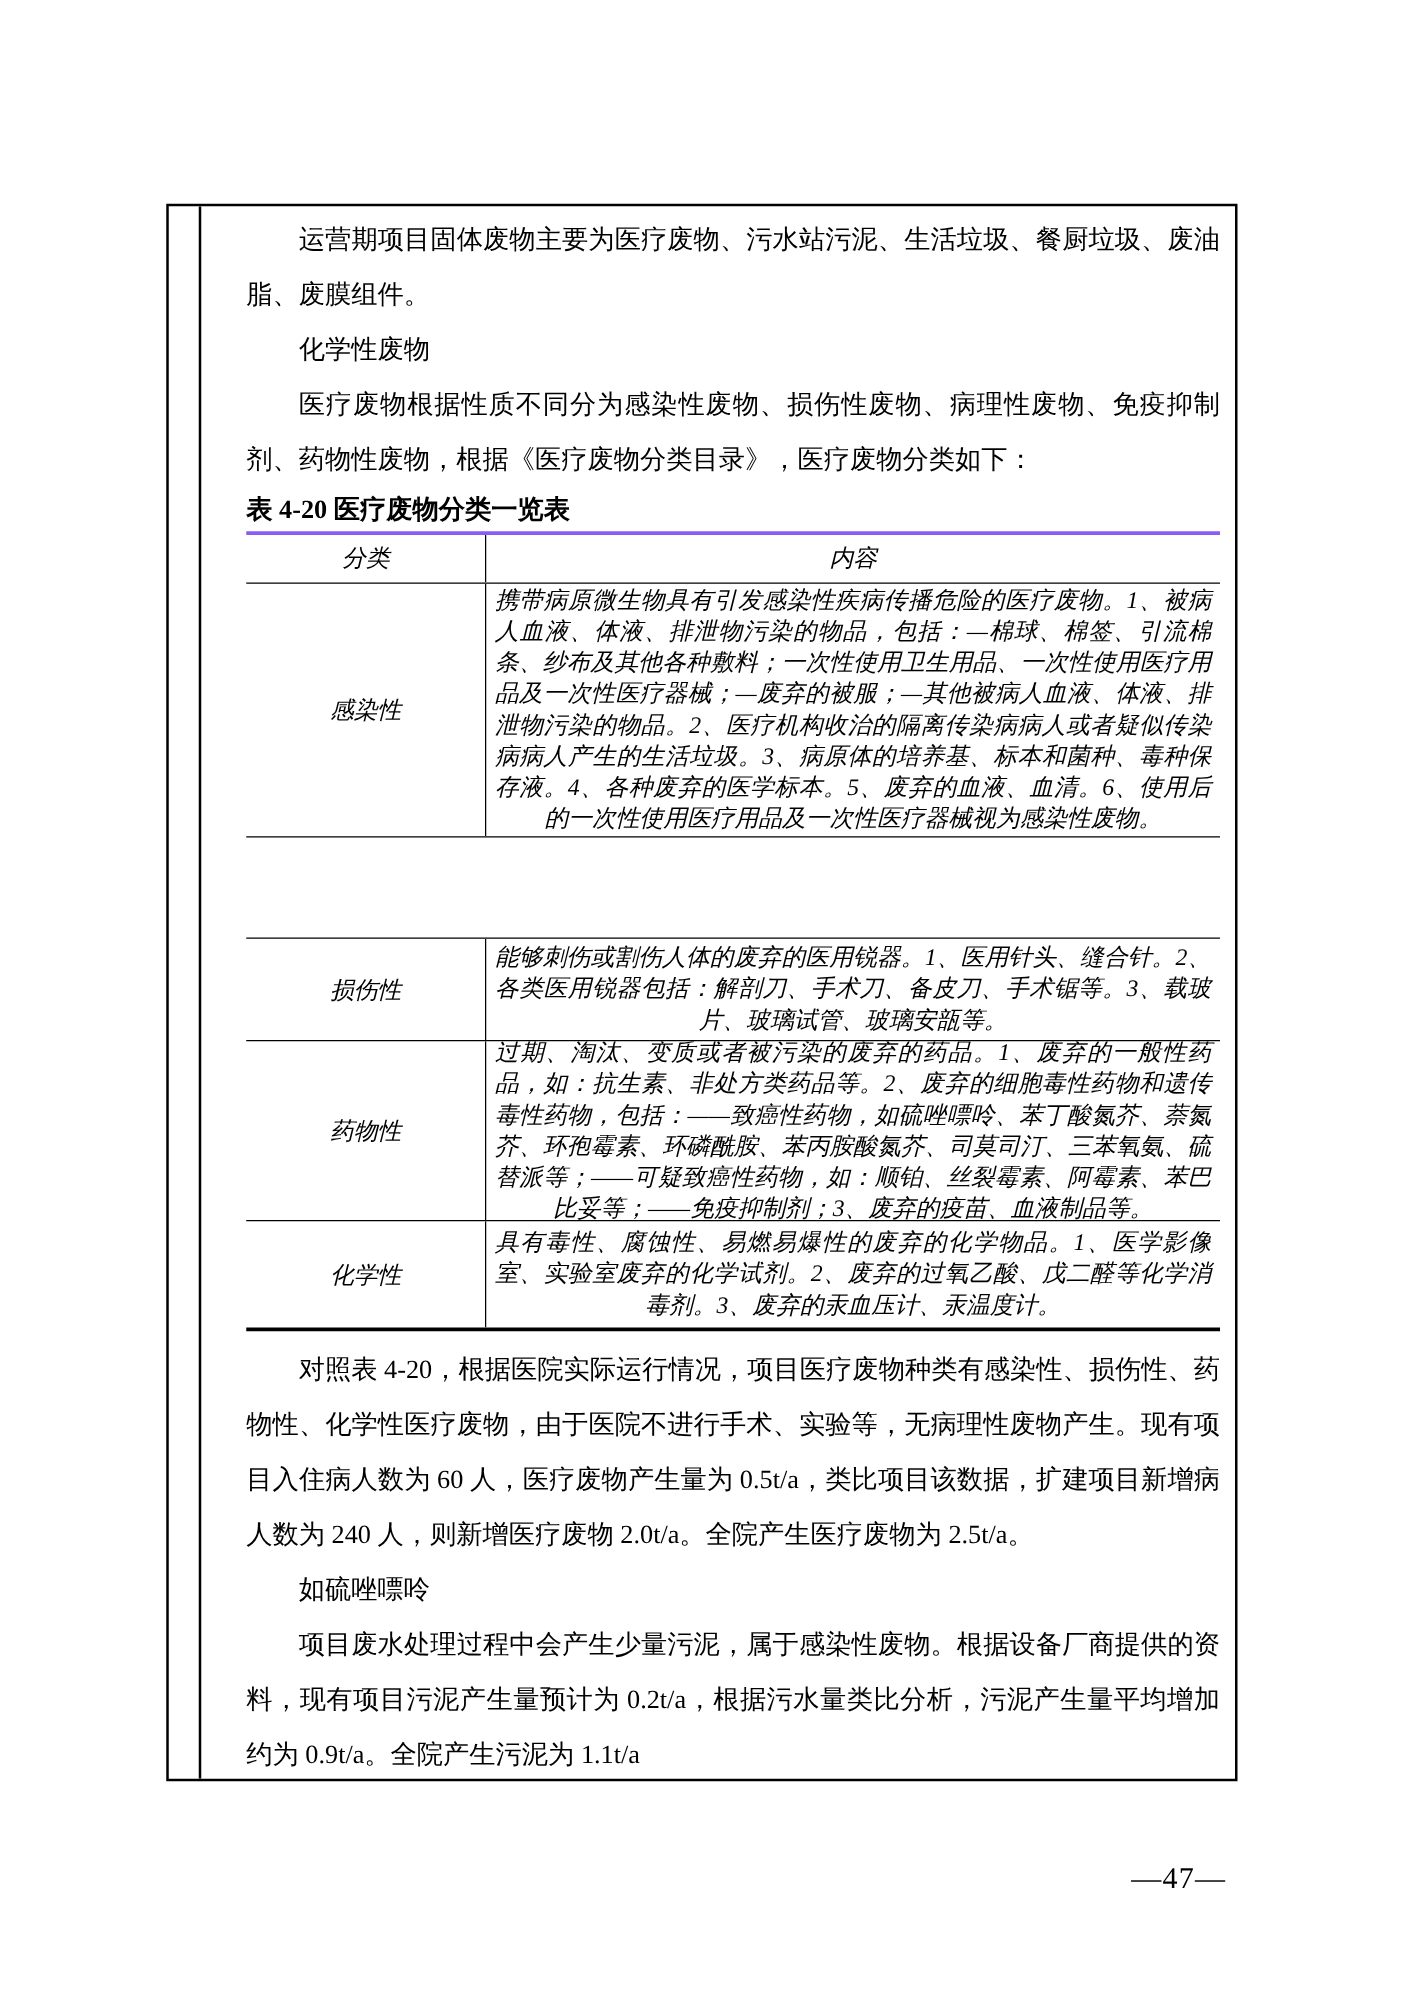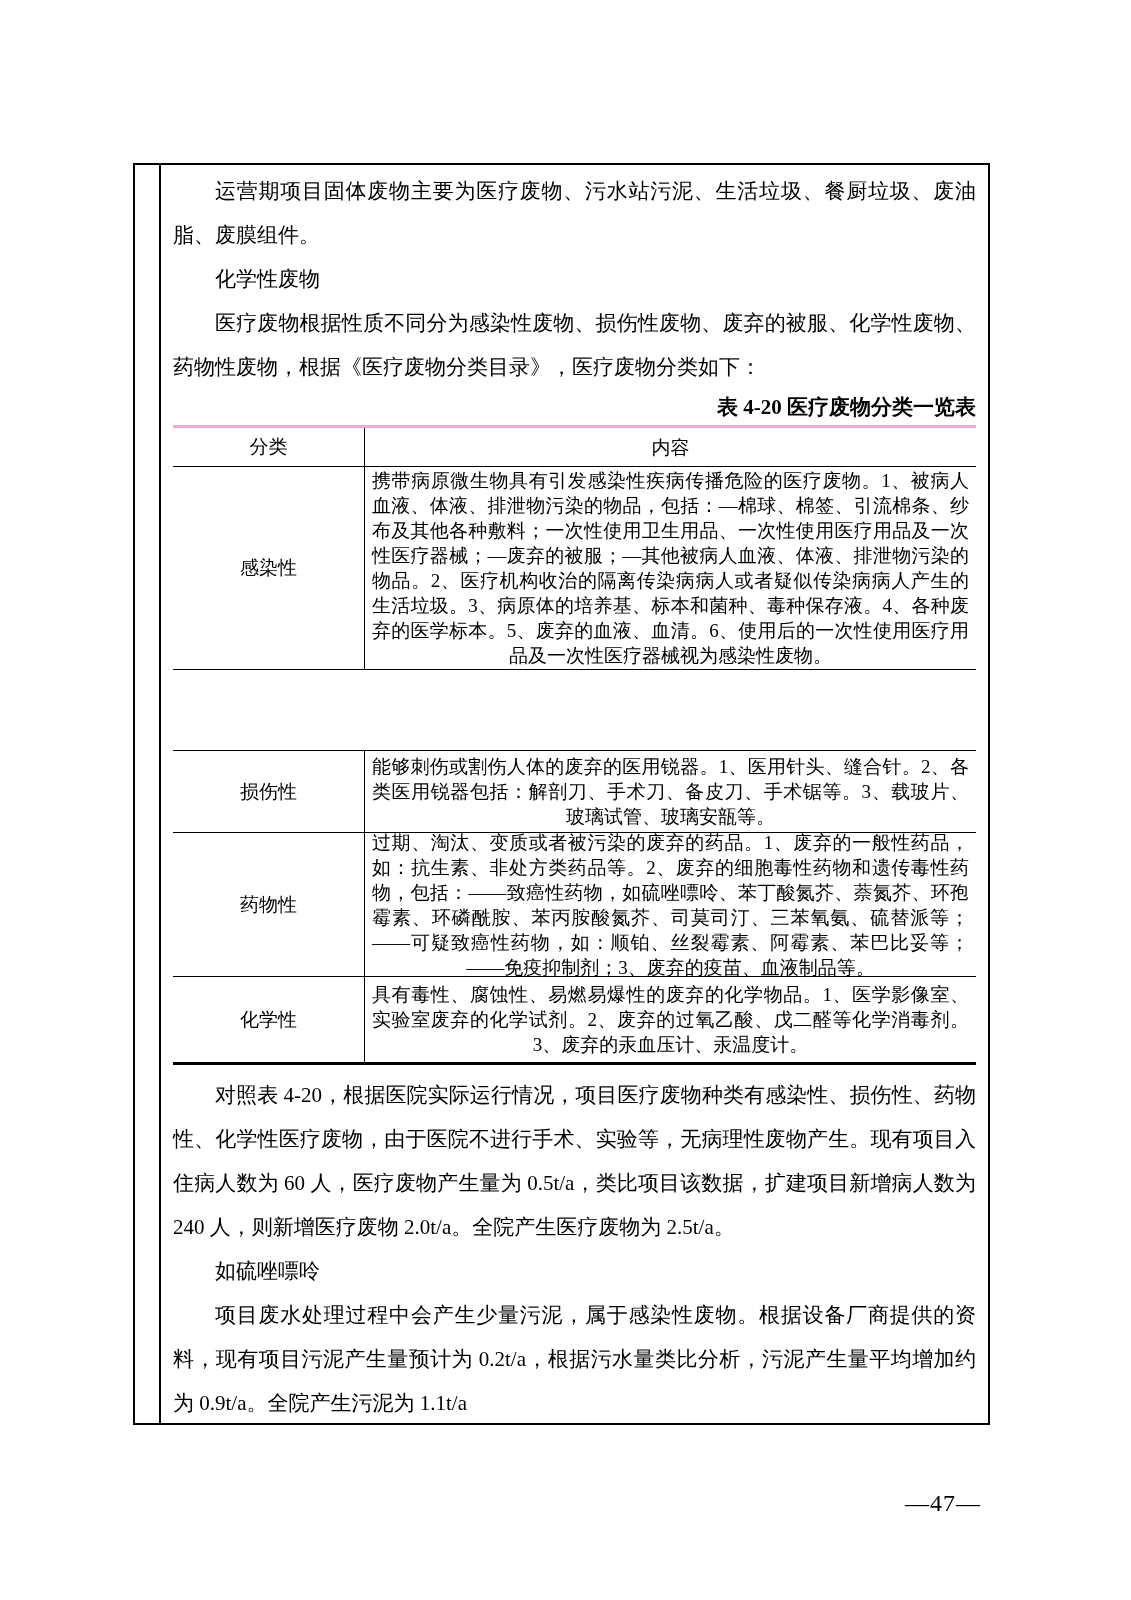--- a/index.html
+++ b/index.html
@@ -23,38 +23,40 @@
   }
   .side-strip {
     width: 24px;
     flex: none;
     border-right: 2px solid #000;
   }
   .content {
     flex: 1;
     padding: 4px 12px 0 12px;
     overflow: hidden;
+    margin-left: 24px;
   }
   .para {
     font-size: 21px;
     line-height: 44px;
     text-align: justify;
     margin: 0;
   }
   .para.indent { text-indent: 42px; }
   .table-title {
     font-size: 21px;
     font-weight: bold;
-    text-align: right;
+    text-align: left;
     height: 36px;
     line-height: 36px;
   }
   .wtable {
-    border-top: 3px solid #f9a8d4;
+    border-top: 3px solid #8b5cf6;
     border-bottom: 3px solid #000;
+    font-style: italic;
   }
   .trow {
     display: flex;
     border-bottom: 1px solid #000;
     box-sizing: content-box;
     overflow: hidden;
   }
   .trow.last { border-bottom: none; }
   .cat-cell {
     width: 191px;
@@ -100,21 +102,21 @@
 </style>
 </head>
 <body>
 
 <div class="doc-box">
   <div class="side-strip"></div>
   <div class="content">
 
     <p class="para indent">运营期项目固体废物主要为医疗废物、污水站污泥、生活垃圾、餐厨垃圾、废油脂、废膜组件。</p>
     <p class="para indent">化学性废物</p>
-    <p class="para indent">医疗废物根据性质不同分为感染性废物、损伤性废物、废弃的被服、化学性废物、药物性废物，根据《医疗废物分类目录》，医疗废物分类如下：</p>
+    <p class="para indent">医疗废物根据性质不同分为感染性废物、损伤性废物、病理性废物、免疫抑制剂、药物性废物，根据《医疗废物分类目录》，医疗废物分类如下：</p>
 
     <div class="table-title">表 4-20 医疗废物分类一览表</div>
 
     <div class="wtable">
       <div class="trow hdr">
         <div class="cat-cell">分类</div>
         <div class="content-cell">
           <div class="txt">内容</div>
         </div>
       </div>

